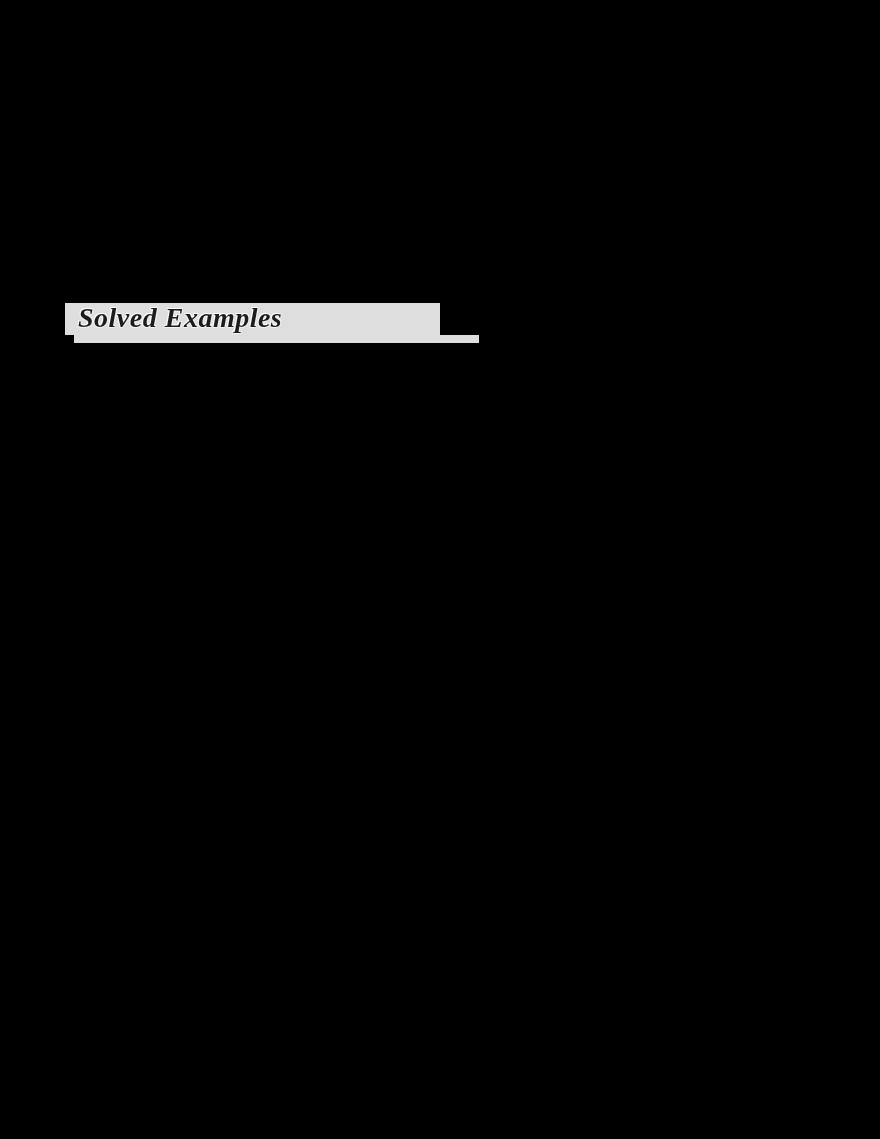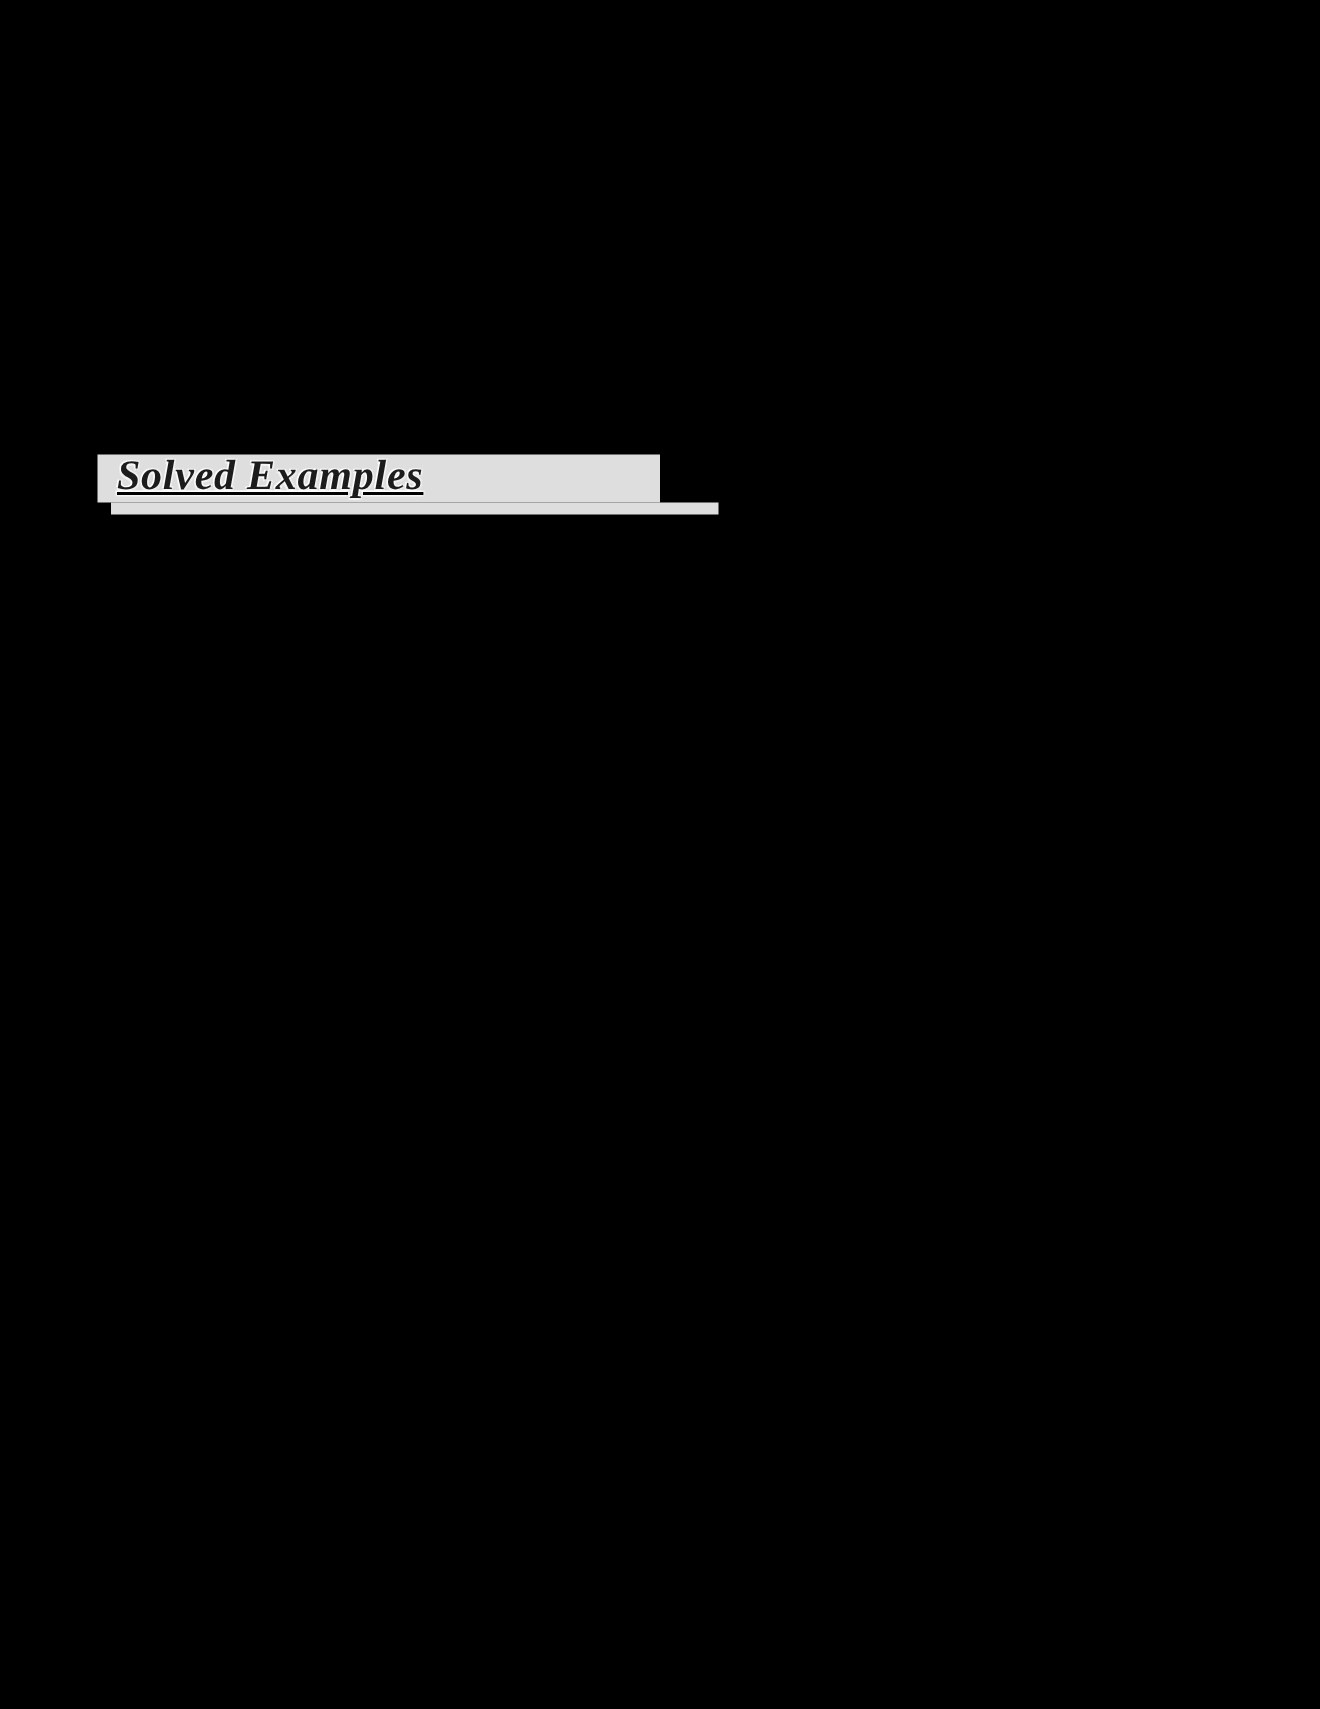--- a/index.html
+++ b/index.html
@@ -21,21 +21,20 @@
   }
   .banner {
     position: absolute;
     left: 65px;
     top: 303px;
     width: 375px;
     height: 32px;
     background: #dedede;
     display: flex;
     align-items: center;
-    text-decoration: underline;
   }
   .banner-title {
     font-family: "Liberation Serif", serif;
     font-weight: bold;
     font-style: italic;
     font-size: 28px;
     line-height: 1;
     color: #1c1c1c;
     padding-left: 13px;
     padding-bottom: 3px;

